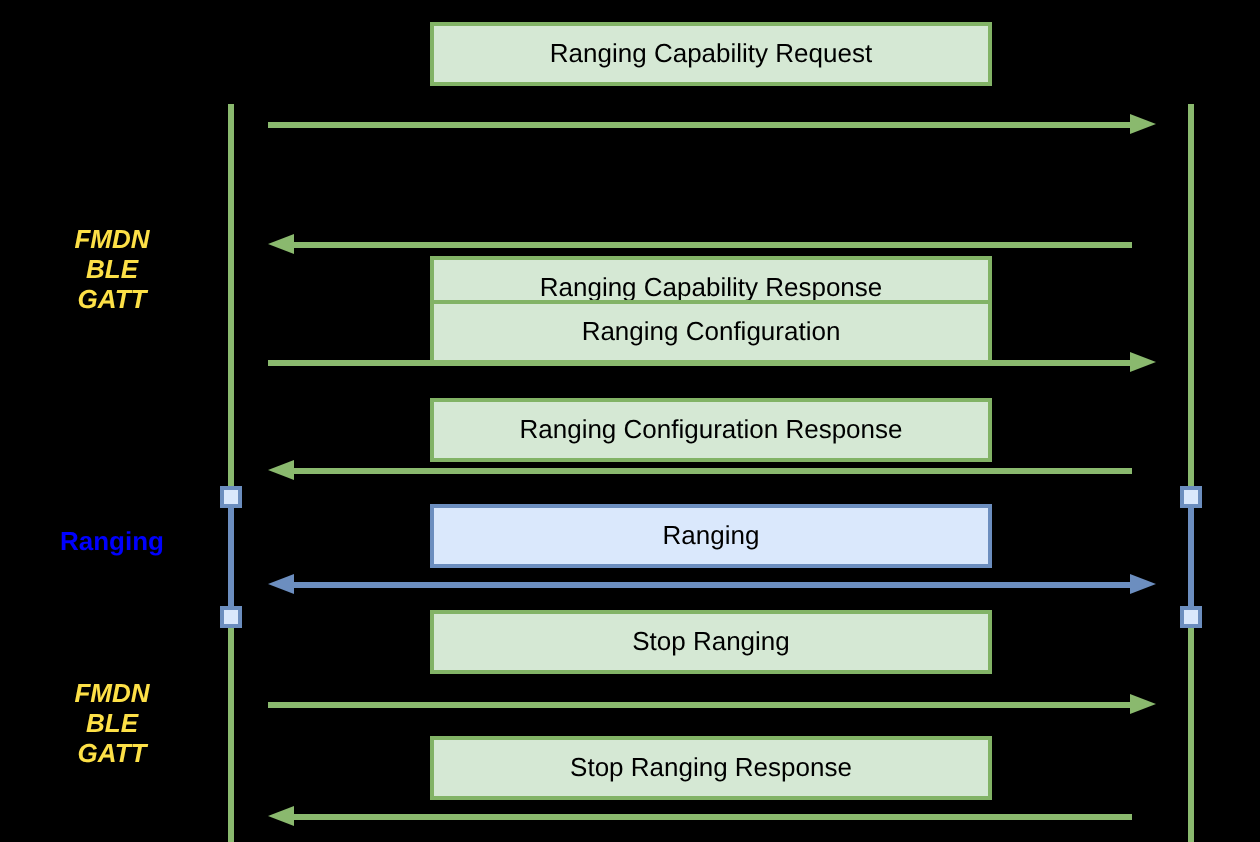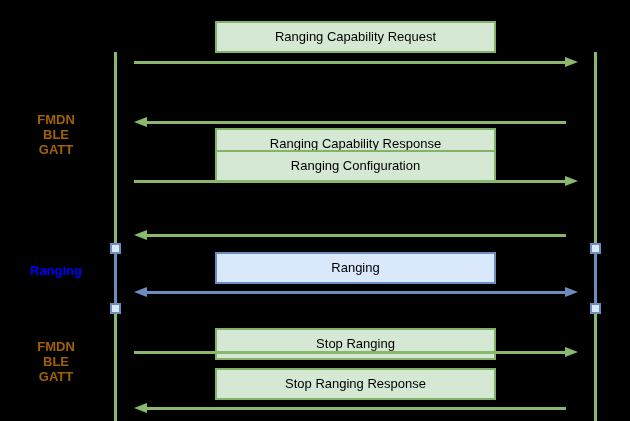--- a/index.html
+++ b/index.html
@@ -33,21 +33,21 @@
   .head{position:absolute;top:0;width:0;height:0;
     border-top:5.5px solid transparent;border-bottom:5.5px solid transparent;}
   .head.hr{right:0;border-left:13px solid #8ab96e;}
   .head.hl{left:0;border-right:13px solid #8ab96e;}
   .arrow.blue .line{background:#6c8ebf;}
   .arrow.blue .head.hr{border-left-color:#6c8ebf;}
   .arrow.blue .head.hl{border-right-color:#6c8ebf;}
   
   .phase{position:absolute;left:0;width:112px;text-align:center;
     font-weight:bold;font-size:13px;line-height:15px;}
-  .phase.green{color:#a16207;}
+  .phase.green{color:#fde047;font-style:italic;}
   .phase.blue{color:#0000ff;}
 </style>
 </head>
 <body>
 
 <div class="canvas">
 
   <div class="lifeline left"></div>
   <div class="lifeline right"></div>
   <div class="lifeline-blue-seg left"></div>
@@ -65,51 +65,52 @@
   </div>
   <div class="phase blue" style="top:263px;">
     <div>Ranging</div>
   </div>
   <div class="phase green" style="top:339px;">
     <div>FMDN</div>
     <div>BLE</div>
     <div>GATT</div>
   </div>
 
-  <div class="msg-box" style="top:21px;">Ranging Capability Request</div>
+  <div class="msg-box" style="top:11px;">Ranging Capability Request</div>
   <div class="arrow right" style="top:57px;">
     <span class="line"></span>
     <span class="head hr"></span>
   </div>
 
   <div class="msg-box" style="top:80px;margin-top:48px;">Ranging Capability Response</div>
   <div class="arrow left" style="top:117px;">
     <span class="line"></span>
     <span class="head hl"></span>
   </div>
 
   <div class="msg-box" style="top:139px;margin-top:11px;">Ranging Configuration</div>
   <div class="arrow right" style="top:176px;">
     <span class="line"></span>
     <span class="head hr"></span>
   </div>
 
+  <div class="msg-box" style="top:199px;">Ranging Configuration Response</div>
   <div class="arrow left" style="top:230px;">
     <span class="line"></span>
     <span class="head hl"></span>
   </div>
 
   <div class="msg-box blue" style="top:252px;">Ranging</div>
   <div class="arrow both blue" style="top:287px;">
     <span class="line"></span>
     <span class="head hl"></span>
     <span class="head hr"></span>
   </div>
 
-  <div class="msg-box" style="top:328px;">Stop Ranging</div>
+  <div class="msg-box" style="top:305px;">Stop Ranging</div>
   <div class="arrow right" style="top:347px;">
     <span class="line"></span>
     <span class="head hr"></span>
   </div>
 
   <div class="msg-box" style="top:368px;">Stop Ranging Response</div>
   <div class="arrow left" style="top:403px;">
     <span class="line"></span>
     <span class="head hl"></span>
   </div>

